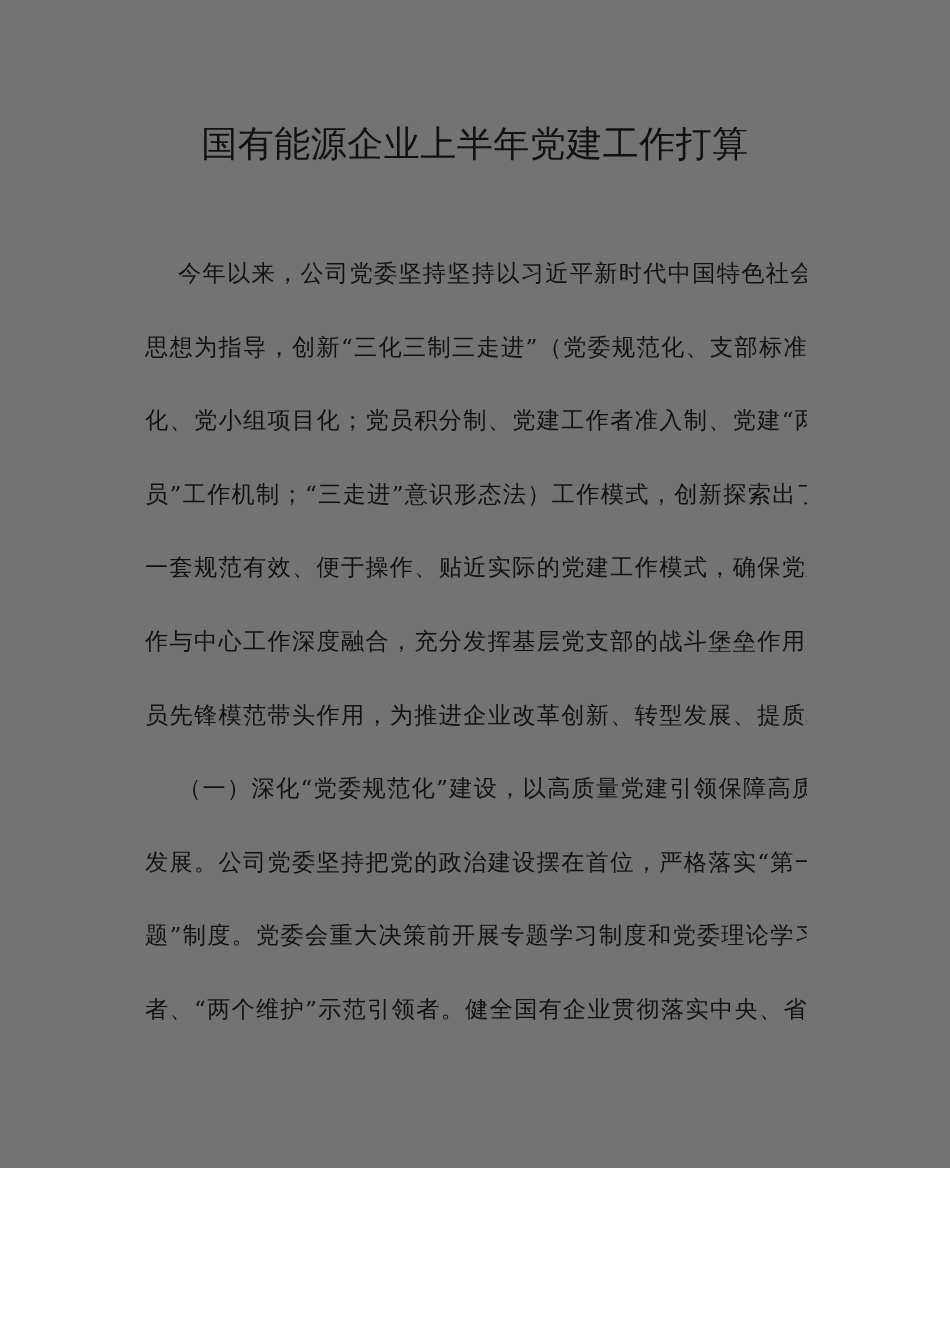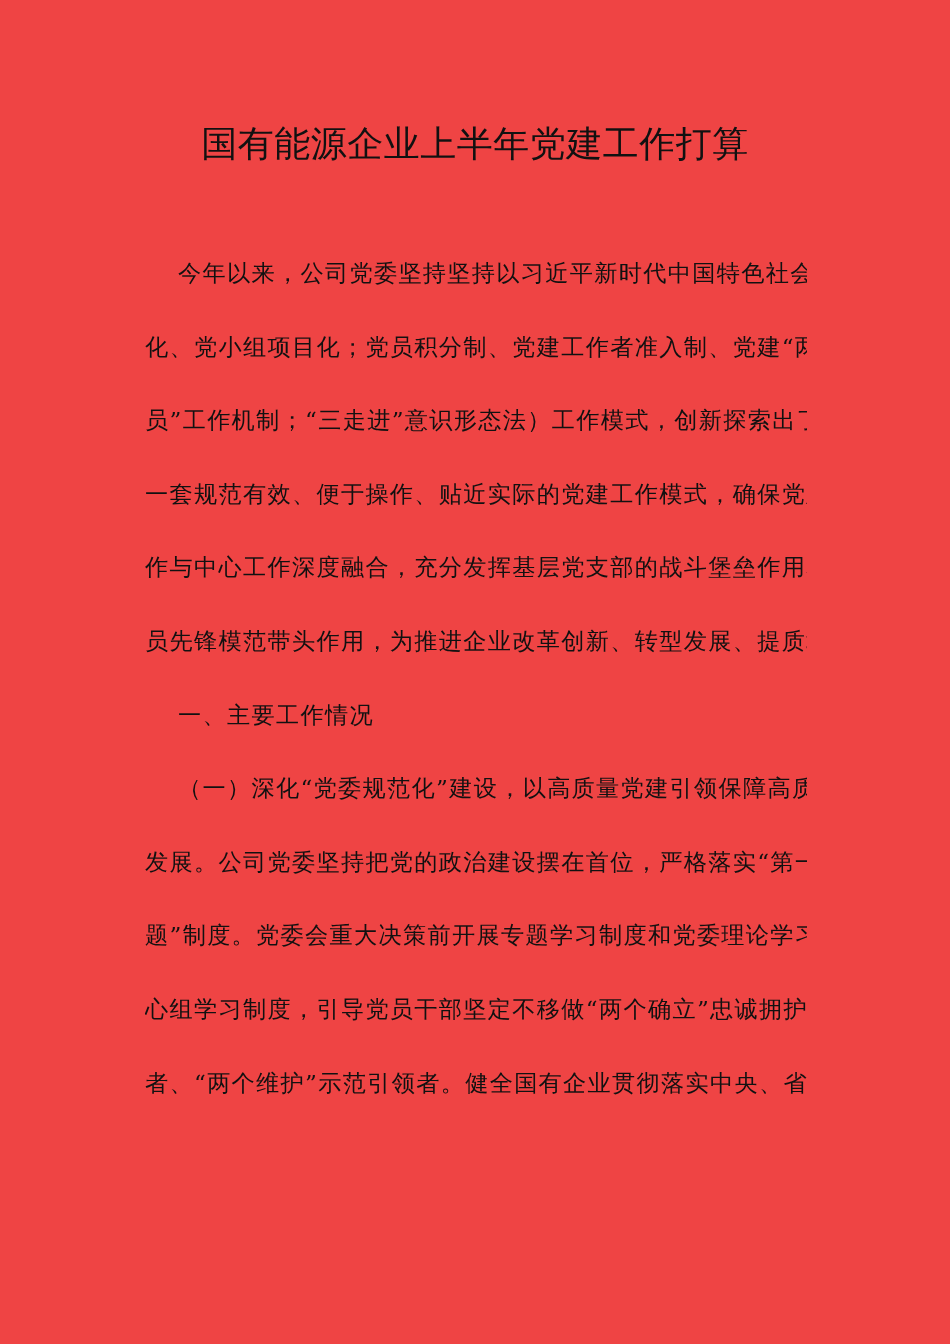--- a/index.html
+++ b/index.html
@@ -13,22 +13,22 @@
       overflow: hidden;
       position: relative;
       font-family: "DejaVu Serif", "Liberation Serif", serif;
       color: #111111;
     }
     .page {
       position: absolute;
       left: 0;
       top: 0;
       width: 950px;
-      height: 1344px;
-      background: #ef4444;
+      height: 1168px;
+      background: #737373;
     }
     .title {
       position: absolute;
       left: 0;
       top: 120px;
       width: 950px;
       text-align: center;
       font-size: 36px;
       line-height: 48px;
       letter-spacing: 0.5px;
@@ -59,32 +59,29 @@
   </style>
 </head>
 <body>
 
 <div class="page">
   <h1 class="title">国有能源企业上半年党建工作打算</h1>
 
   <div class="body-text">
     <div>
       <span class="line indent">今年以来，公司党委坚持坚持以习近平新时代中国特色社会主义</span>
+      <span class="line">思想为指导，创新“三化三制三走进”（党委规范化、支部标准</span>
       <span class="line">化、党小组项目化；党员积分制、党建工作者准入制、党建“两</span>
       <span class="line">员”工作机制；“三走进”意识形态法）工作模式，创新探索出了</span>
       <span class="line">一套规范有效、便于操作、贴近实际的党建工作模式，确保党建工</span>
       <span class="line">作与中心工作深度融合，充分发挥基层党支部的战斗堡垒作用和党</span>
       <span class="line">员先锋模范带头作用，为推进企业改革创新、转型发展、提质增效</span>
     </div>
 
-    <div>
-      <span class="line indent">一、主要工作情况</span>
-    </div>
 
     <div>
       <span class="line indent">（一）深化“党委规范化”建设，以高质量党建引领保障高质量</span>
       <span class="line">发展。公司党委坚持把党的政治建设摆在首位，严格落实“第一议</span>
       <span class="line">题”制度。党委会重大决策前开展专题学习制度和党委理论学习中</span>
-      <span class="line">心组学习制度，引导党员干部坚定不移做“两个确立”忠诚拥护</span>
       <span class="line">者、“两个维护”示范引领者。健全国有企业贯彻落实中央、省委</span>
     </div>
   </div>
 </div>
 
 </body></html>

